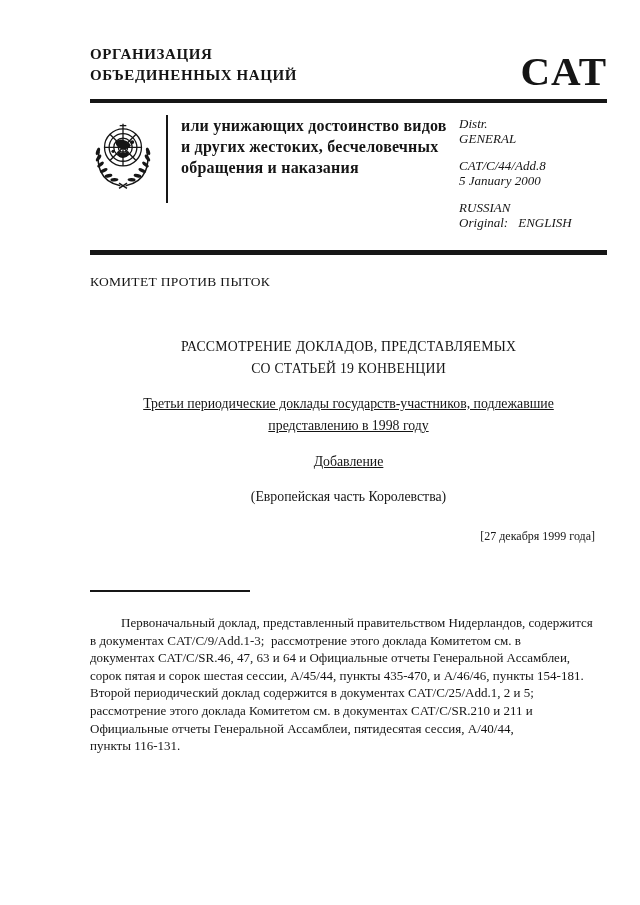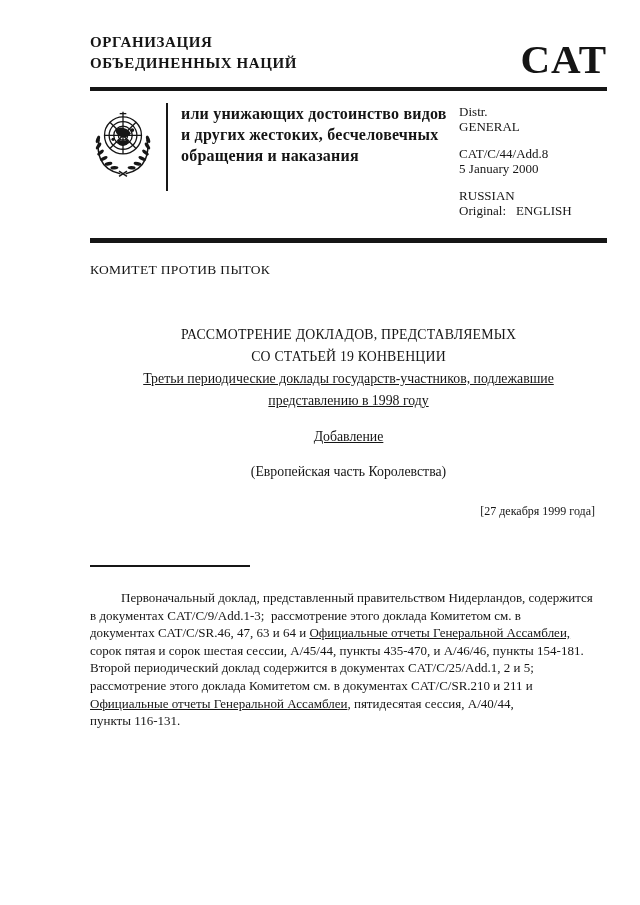--- a/index.html
+++ b/index.html
@@ -5,55 +5,55 @@
   html, body { margin:0; padding:0; background:#ffffff; }
   body {
     width:640px; height:905px;
     font-family:"Liberation Serif", "DejaVu Serif", serif;
     color:#151515;
   }
   .page {
     position:relative;
     width:640px; height:772px;
     box-sizing:border-box;
-    padding:32px 33px 0 90px;
+    padding:44px 33px 0 90px;
     background:#ffffff;
     overflow:hidden;
   }
   
   .masthead-top { display:flex; justify-content:space-between; align-items:flex-start; }
   .org-name { font-weight:bold; font-size:15px; line-height:21px; letter-spacing:0.6px; }
   .doc-symbol { font-size:41px; font-weight:bold; line-height:42px; letter-spacing:1px; margin-top:6px; }
   .rule { height:4px; background:#161616; margin-top:7px; }
   .rule2 { height:5px; background:#161616; margin-top:7px; }
   
   .masthead-mid { display:flex; margin-top:12px; min-height:118px; }
   .emblem-box { width:66px; height:74px; flex:0 0 auto; margin-top:2px; }
   .vline { width:2px; background:#161616; height:88px; margin:0 13px 0 10px; flex:0 0 auto; }
   .conv-title { font-weight:bold; font-size:16px; line-height:21px; width:282px; letter-spacing:0.2px; }
   .distr-col { margin-left:auto; width:150px; font-size:13px; line-height:14.5px; padding-top:2px; }
-  .distr-group { margin-bottom:13px; }
+  .distr-group { margin-bottom:13px;font-style:italic; }
   .orig-gap { display:inline-block; width:10px; }
   
   .committee { margin-top:19px; font-size:13.5px; letter-spacing:0.3px; }
   .center-block { text-align:center; }
   .doc-title { margin-top:46px; font-size:13.8px; line-height:22px; letter-spacing:0.2px; }
-  .subtitle { font-size:13.8px; line-height:22px; }
+  .subtitle { margin-top:13px; font-size:13.8px; line-height:22px; }
   .subtitle div span { text-decoration:underline; }
   .addendum { margin-top:16px; font-size:13.8px; line-height:18px; }
   .addendum span { text-decoration:underline; }
   .country { margin-top:15px; font-size:13.8px; line-height:18px; letter-spacing:0.5px; }
   .country sup { font-size:10px; }
   .country-sub { margin-top:17px; font-size:13.8px; line-height:18px; }
   .sub-date { margin-top:21px; text-align:right; padding-right:12px; font-size:12px; line-height:18px; }
   
   .fn-rule { margin-top:45px; width:160px; height:2px; background:#161616; }
   .footnote { margin-top:22px; font-size:13px; line-height:17.6px; white-space:nowrap; }
   .fn-line.fn-indent { padding-left:31px; }
-  .footnote .u { text-decoration:underline; }
+  .footnote .u { }
   .ge-ref { position:absolute; left:90px; top:848px; font-size:10px; }
 </style>
 </head>
 <body>
 
 <div class="page">
 
   <div class="masthead-top">
     <div class="org-name">
       <div>ОРГАНИЗАЦИЯ</div>

